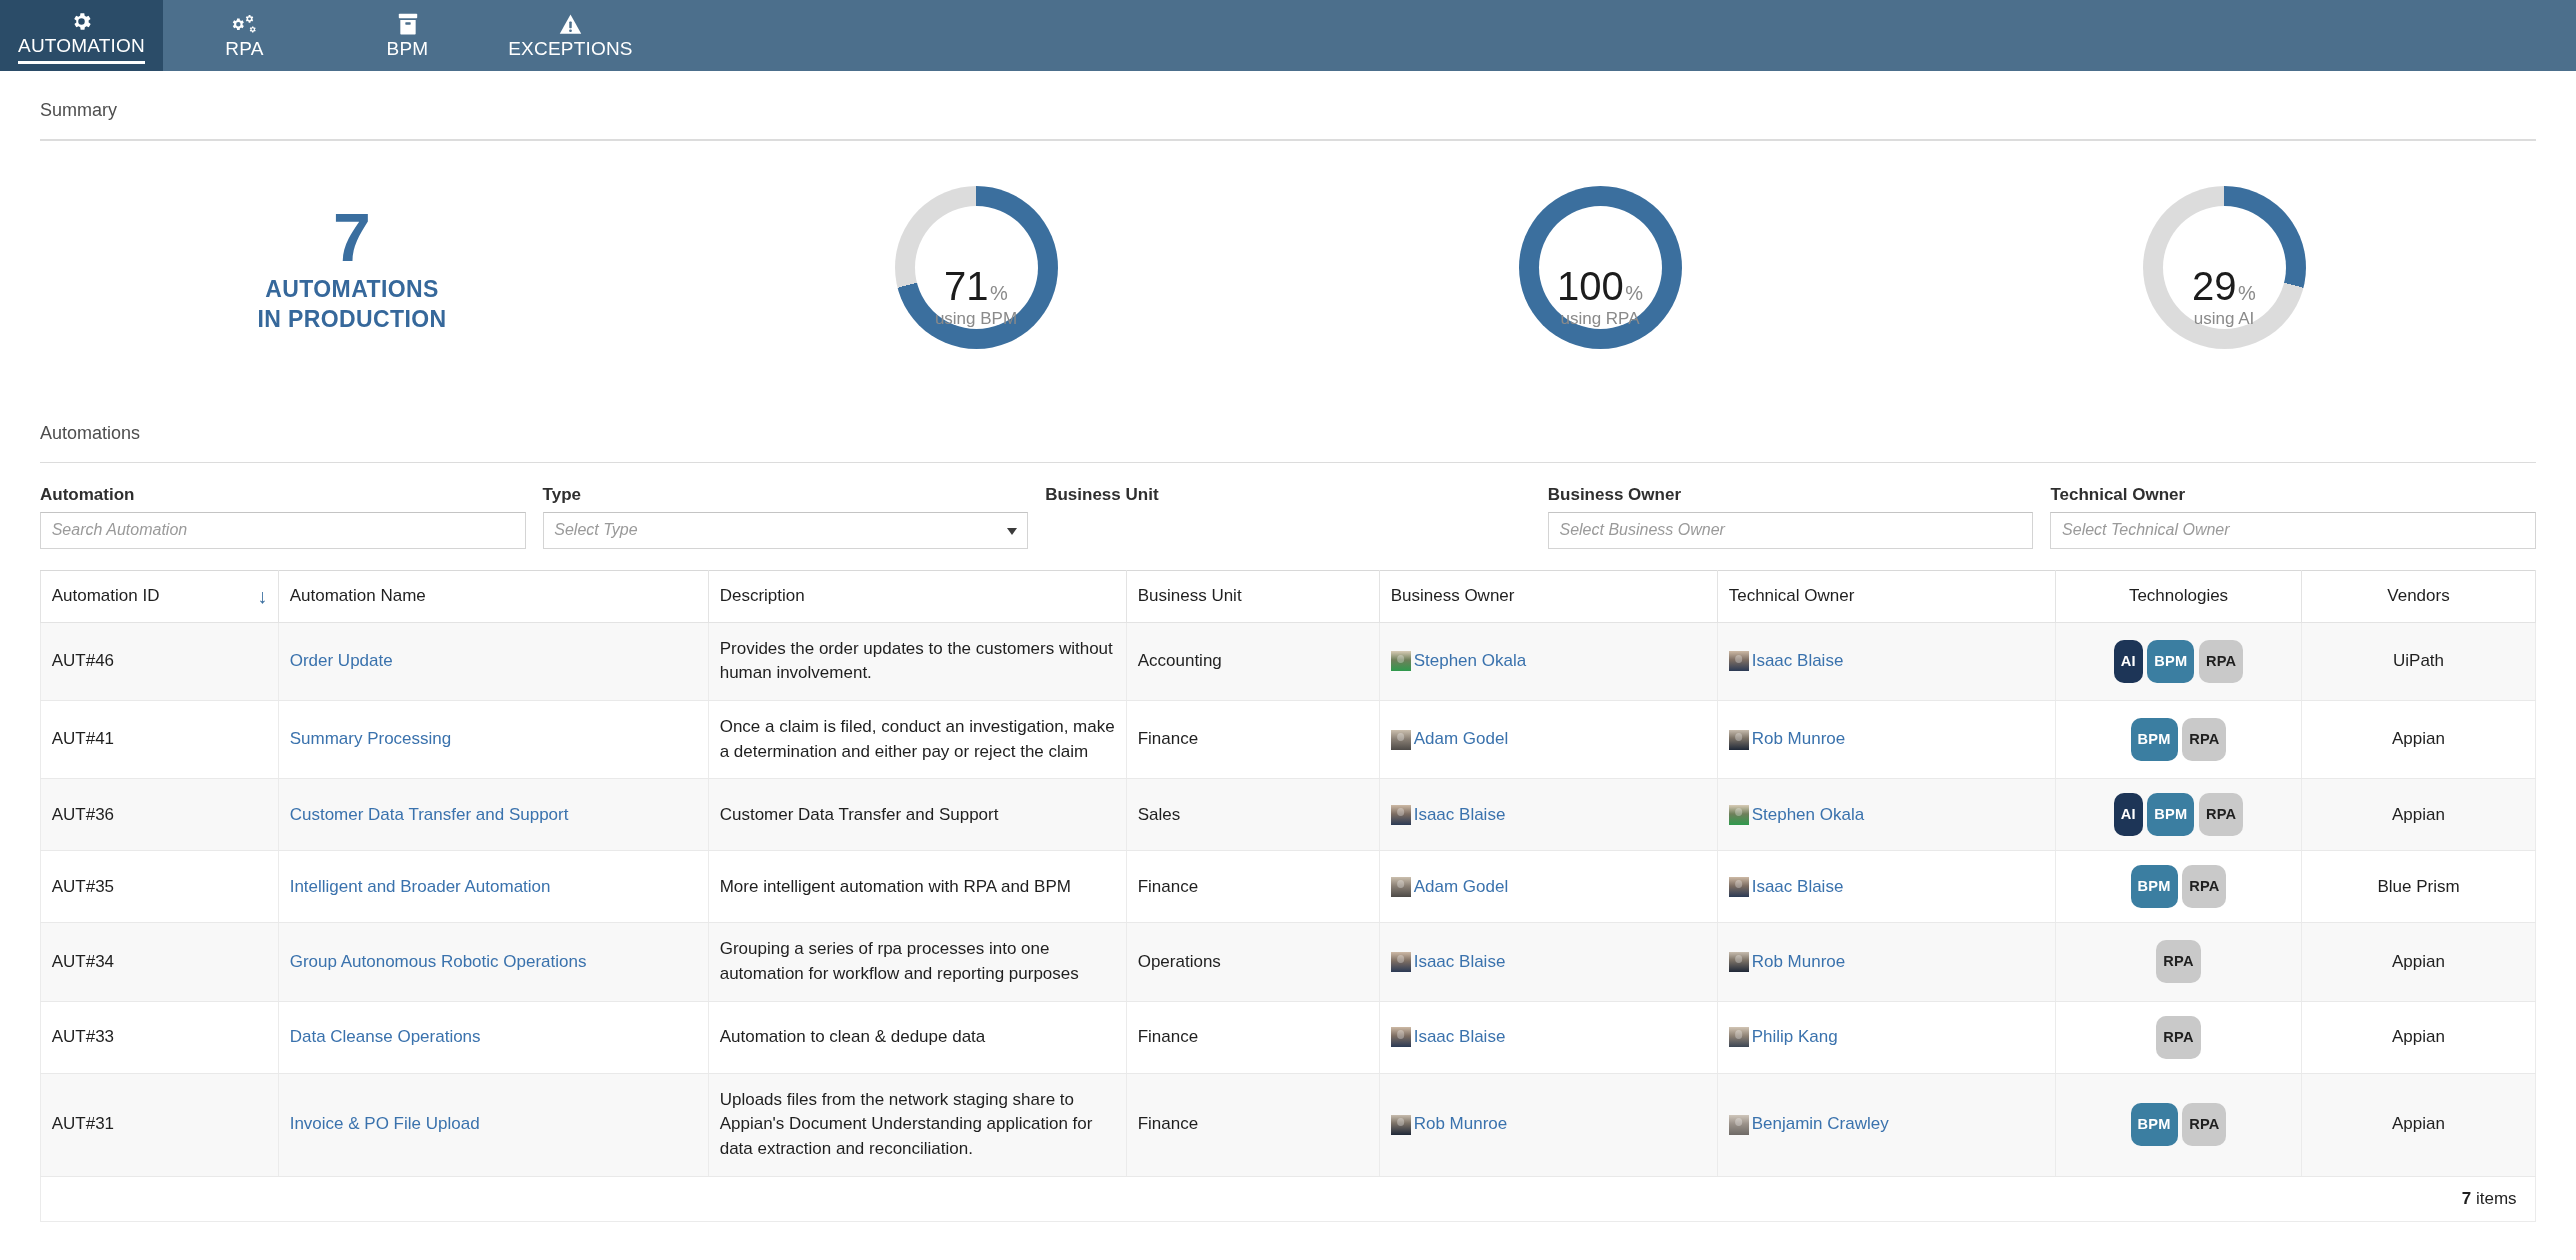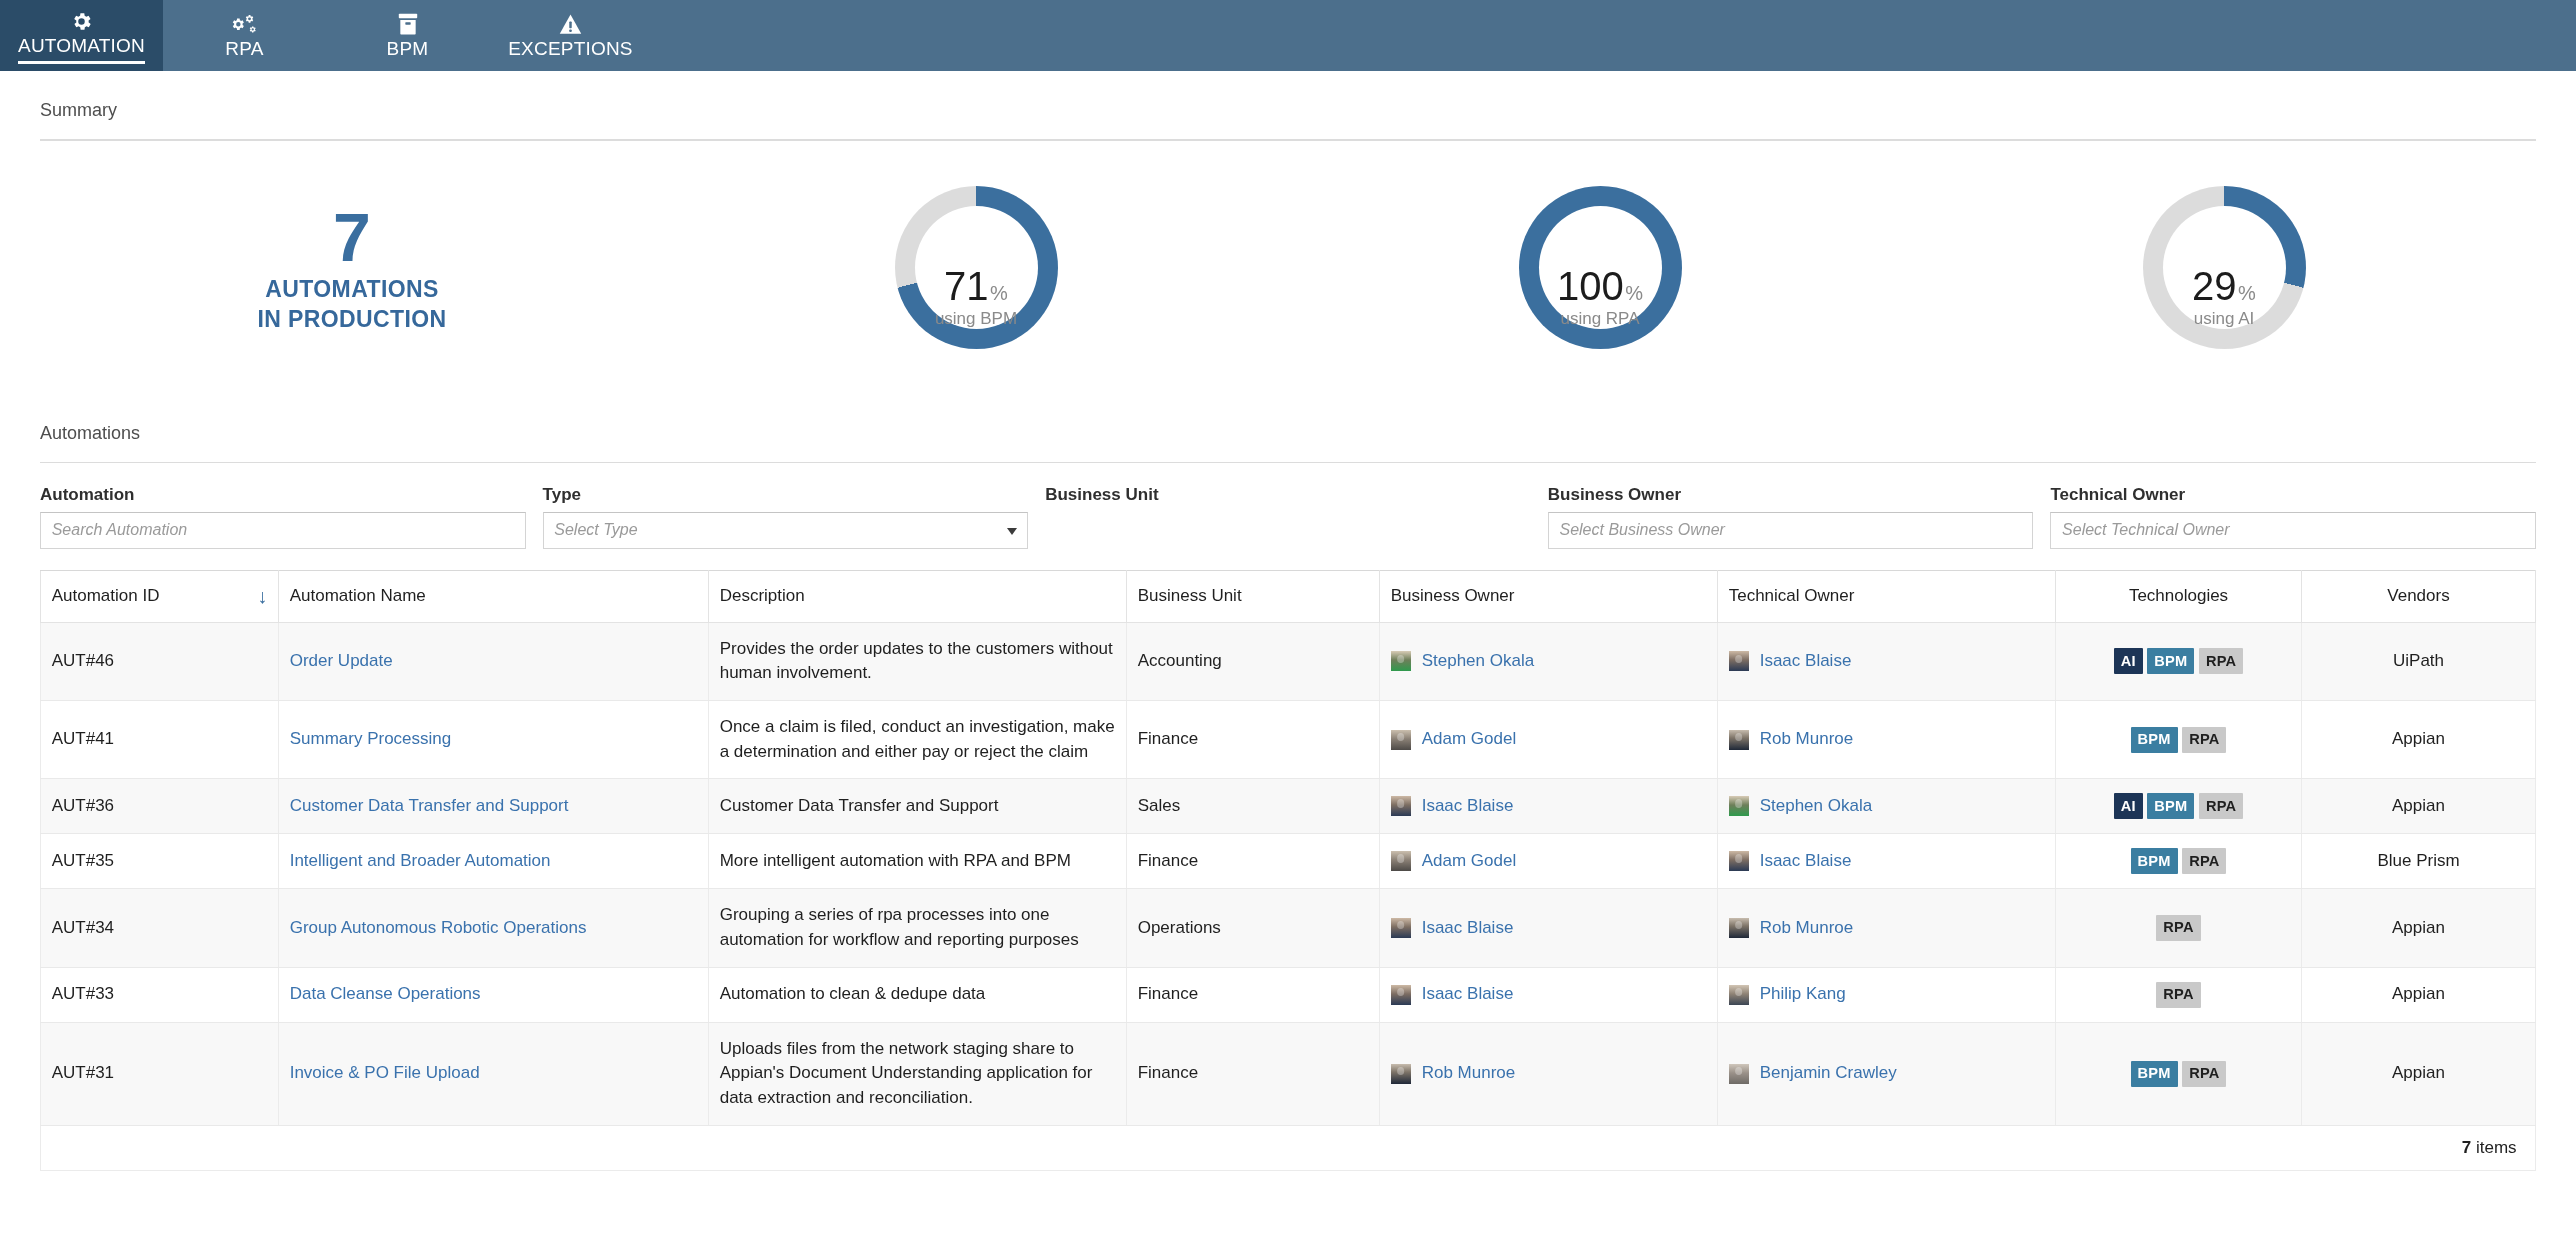--- a/index.html
+++ b/index.html
@@ -273,21 +273,21 @@
   table.grid tbody tr.even td { background: #ffffff; }
   td.center { text-align: center; }
   a.link {
     color: #3a72ad;
     text-decoration: none;
     cursor: pointer;
   }
   .person {
     display: flex;
     align-items: center;
-    gap: 11px;
+    gap: 3px;
   }
   .person-thumb {
     width: 20px; height: 20px;
     flex: none;
     background: #9aa3ab;
     overflow: hidden;
     position: relative;
   }
   .person-thumb.t0 { background: linear-gradient(180deg,#d8cbb6 0%,#6e7f5a 45%,#2f9a4d 100%); }
   .person-thumb.t1 { background: linear-gradient(180deg,#cdb9a5 0%,#7c6d62 45%,#2b3a55 100%); }
@@ -301,22 +301,22 @@
     left:50%; top:3.1px;
     transform: translateX(-50%);
     width: 7.7px; height: 8.4px;
     border-radius: 50%;
     background: rgba(255,255,255,0.30);
   }
 
   .tech-tags { display: flex; gap: 4.6px; justify-content: center; }
   .tag {
     min-width: 26px;
-    height: 26px;
-    border-radius: 1px;
+    height: 43px;
+    border-radius: 10px;
     display: inline-flex;
     align-items: center;
     justify-content: center;
     font-size: 14.6px;
     font-weight: 700;
     padding: 0 7px;
     letter-spacing: 0.2px;
   }
   .tag.ai  { background: #1d3557; color: #ffffff; }
   .tag.bpm { background: #3b7ea1; color: #ffffff; }

